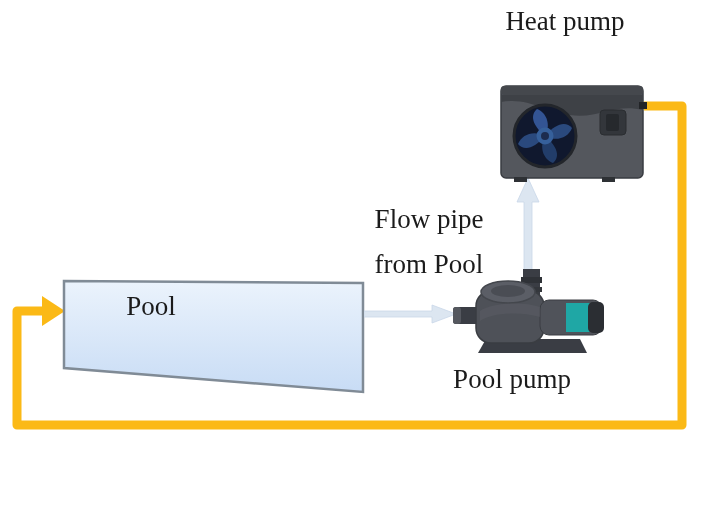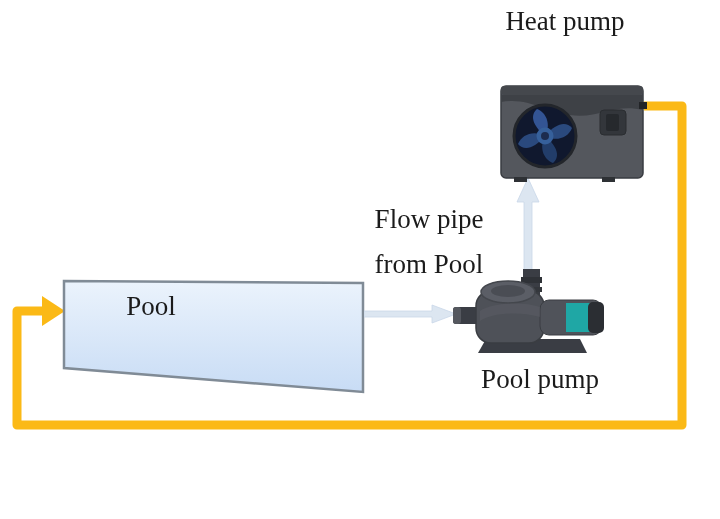--- a/index.html
+++ b/index.html
@@ -99,18 +99,18 @@
     <div>Heat pump</div>
   </div>
 
   <div class="lbl" style="left:351px;top:197px;width:156px;line-height:45px;text-align:center;">
     <div>Flow pipe</div>
     <div>from Pool</div>
   </div>
 
   <div class="lbl" style="left:96px;top:240px;width:110px;margin-top:45px;">Pool</div>
 
-  <div class="lbl" style="left:460px;top:358px;width:160px;">Pool pump</div>
+  <div class="lbl" style="left:432px;top:358px;width:160px;">Pool pump</div>
 
   <div class="lbl" style="left:260px;top:432px;width:200px;line-height:43px;">
   </div>
 
 </div>
 
 </body></html>

